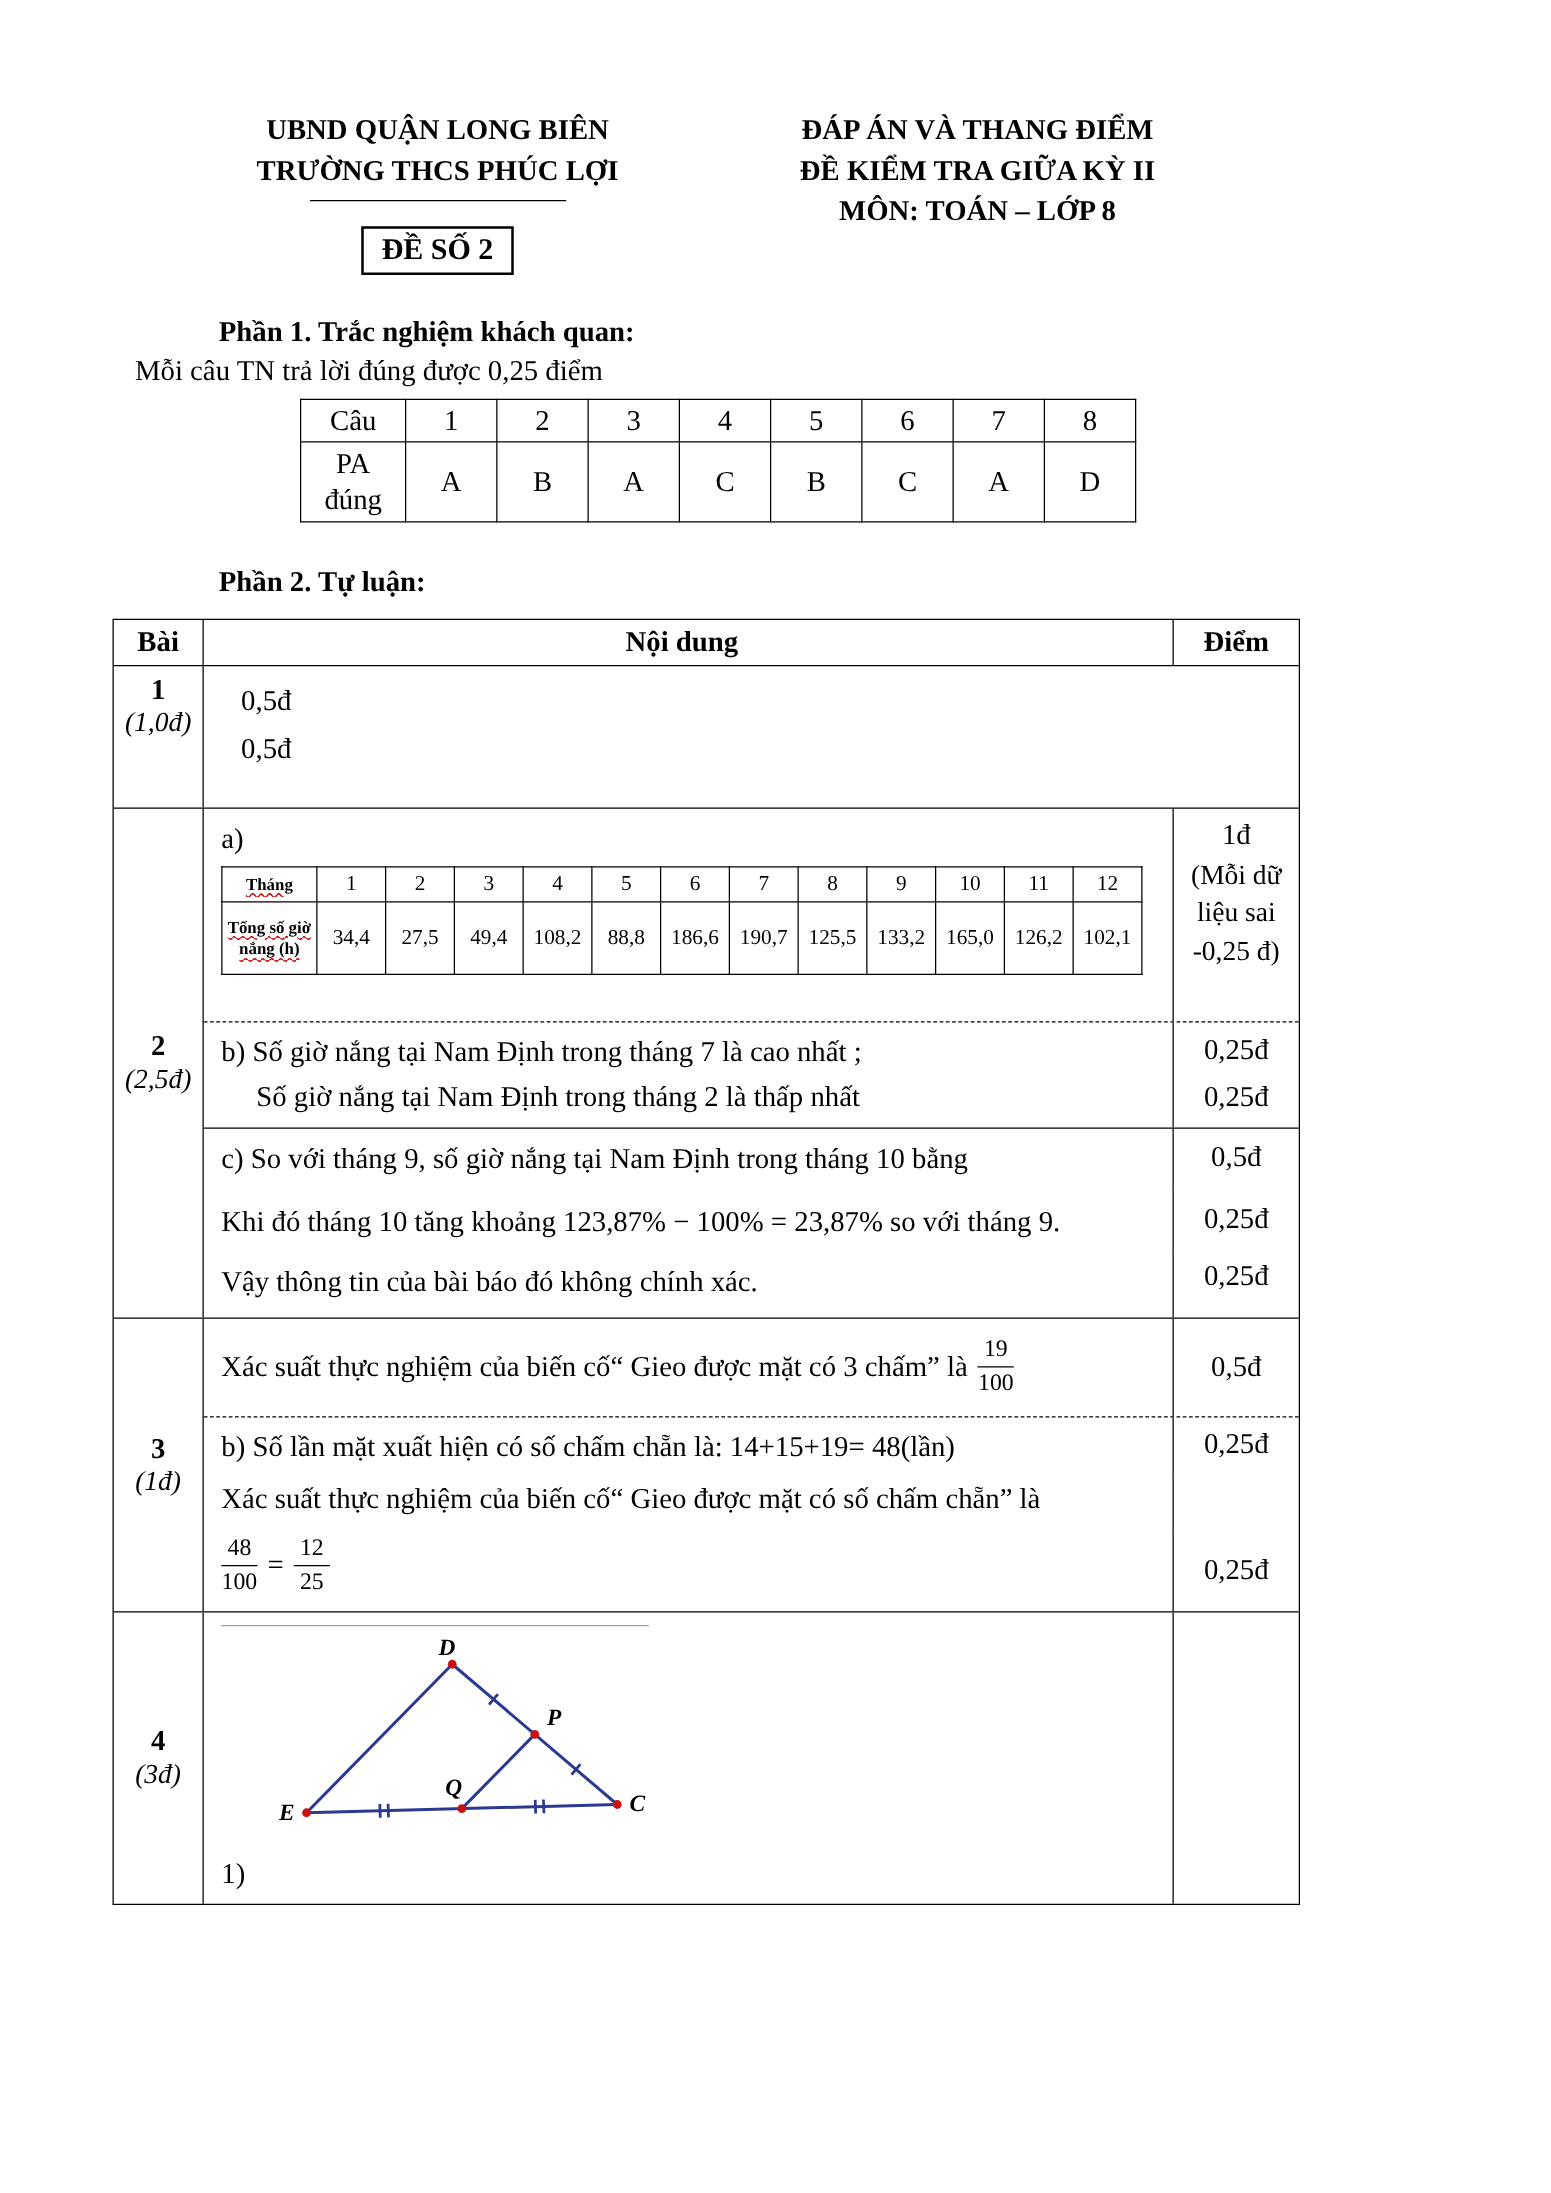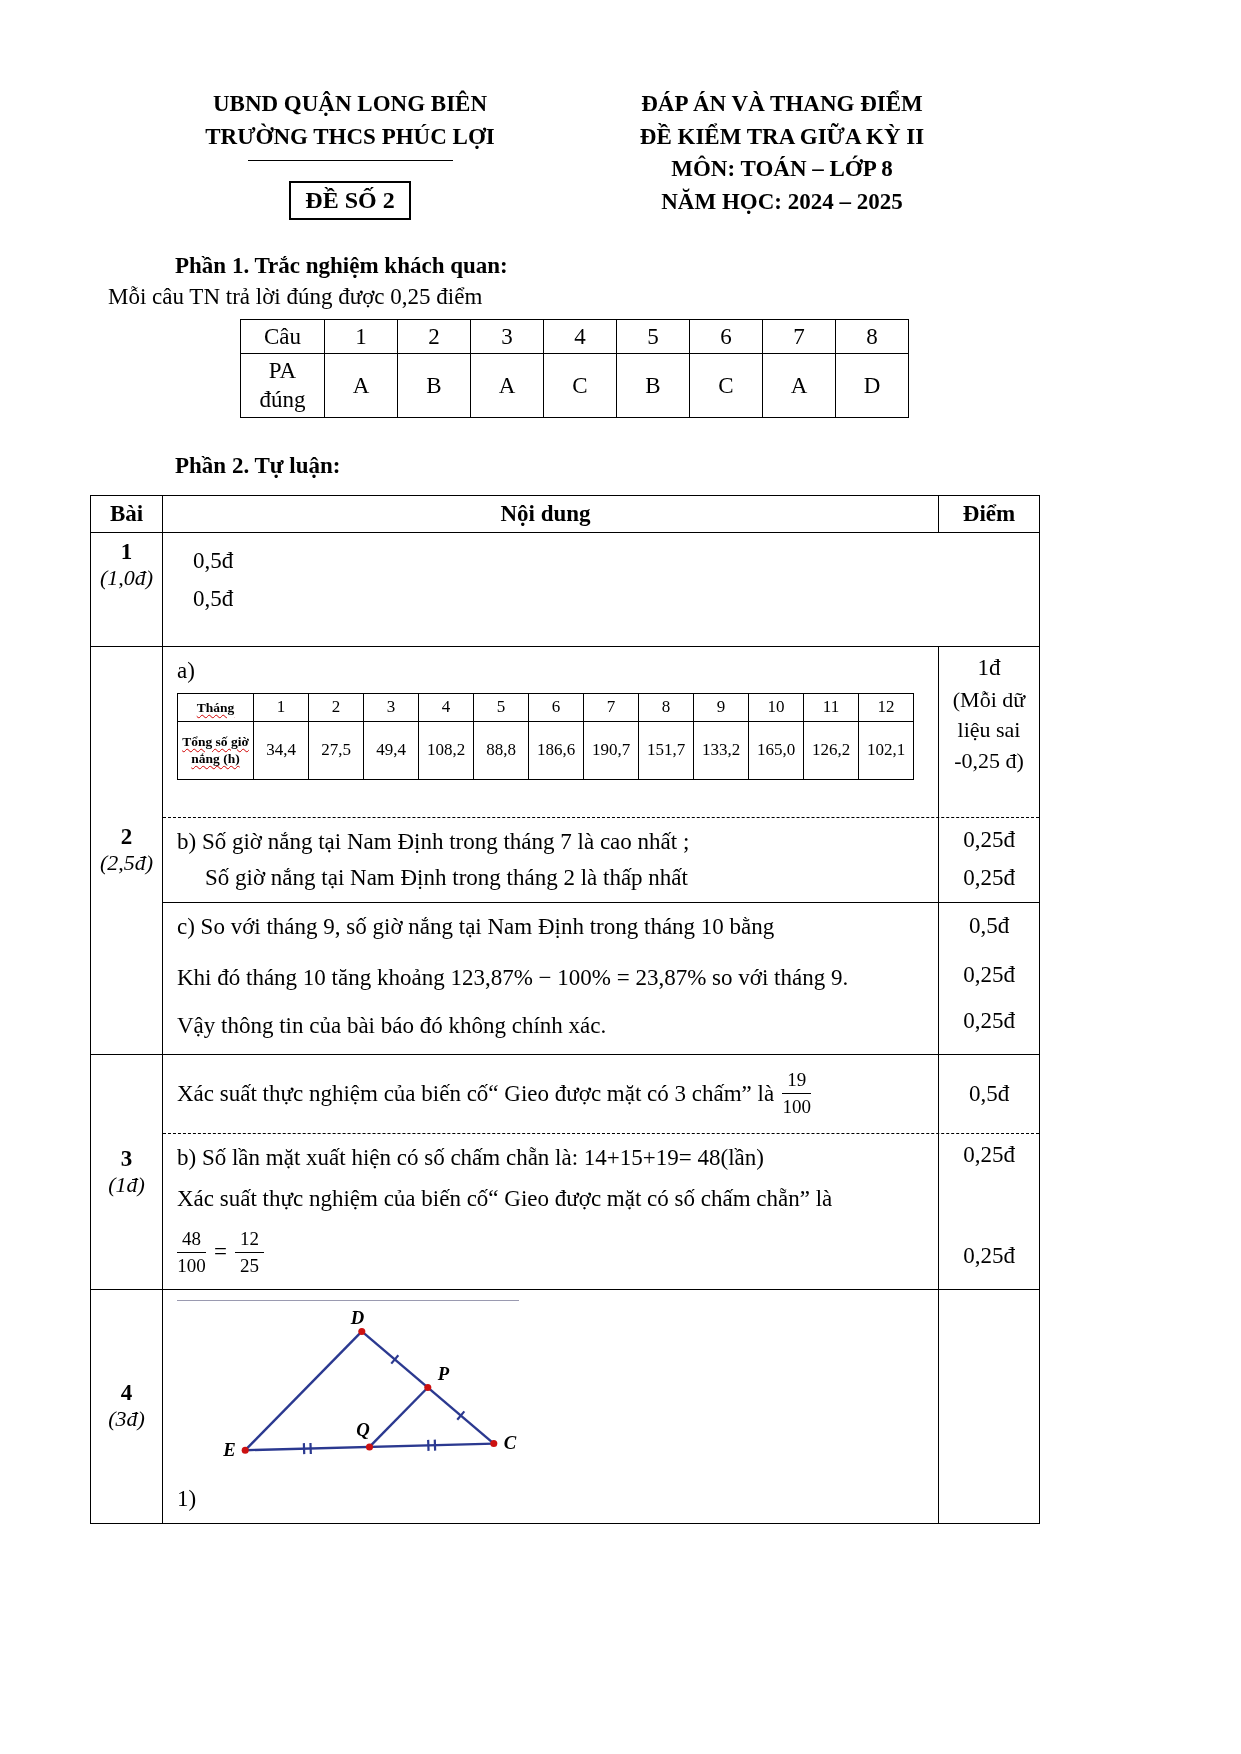--- a/index.html
+++ b/index.html
@@ -115,21 +115,20 @@
       <div class="h-bold">TRƯỜNG THCS PHÚC LỢI</div>
       <div class="org-rule"></div>
       <div>
         <span class="exam-box">ĐỀ SỐ 2</span>
       </div>
     </div>
     <div class="header-right">
       <div class="h-bold">ĐÁP ÁN VÀ THANG ĐIỂM</div>
       <div class="h-bold">ĐỀ KIỂM TRA GIỮA KỲ II</div>
       <div class="h-bold">MÔN: TOÁN – LỚP 8</div>
-      <div class="h-bold">NĂM HỌC: 2024 – 2025</div>
     </div>
   </div>
 
   <div class="part-heading">Phần 1. Trắc nghiệm khách quan:</div>
   <div class="part-note">Mỗi câu TN trả lời đúng được 0,25 điểm</div>
 
   <table class="mc">
     <tbody>
         <tr class="mc-r1">
       <td class="mc-label">Câu</td>
@@ -210,21 +209,21 @@
               </tr>
               <tr class="r2">
                 <td class="m-label"><span class="squiggle">Tổng số giờ nắng (h)</span></td>
                 <td class="m-cell">34,4</td>
                 <td class="m-cell">27,5</td>
                 <td class="m-cell">49,4</td>
                 <td class="m-cell">108,2</td>
                 <td class="m-cell">88,8</td>
                 <td class="m-cell">186,6</td>
                 <td class="m-cell">190,7</td>
-                <td class="m-cell">151,7</td>
+                <td class="m-cell">125,5</td>
                 <td class="m-cell">133,2</td>
                 <td class="m-cell">165,0</td>
                 <td class="m-cell">126,2</td>
                 <td class="m-cell">102,1</td>
               </tr>
             </tbody>
               </table>
           </div>
           <div class="dm dm-note">
             <div>1đ</div>

